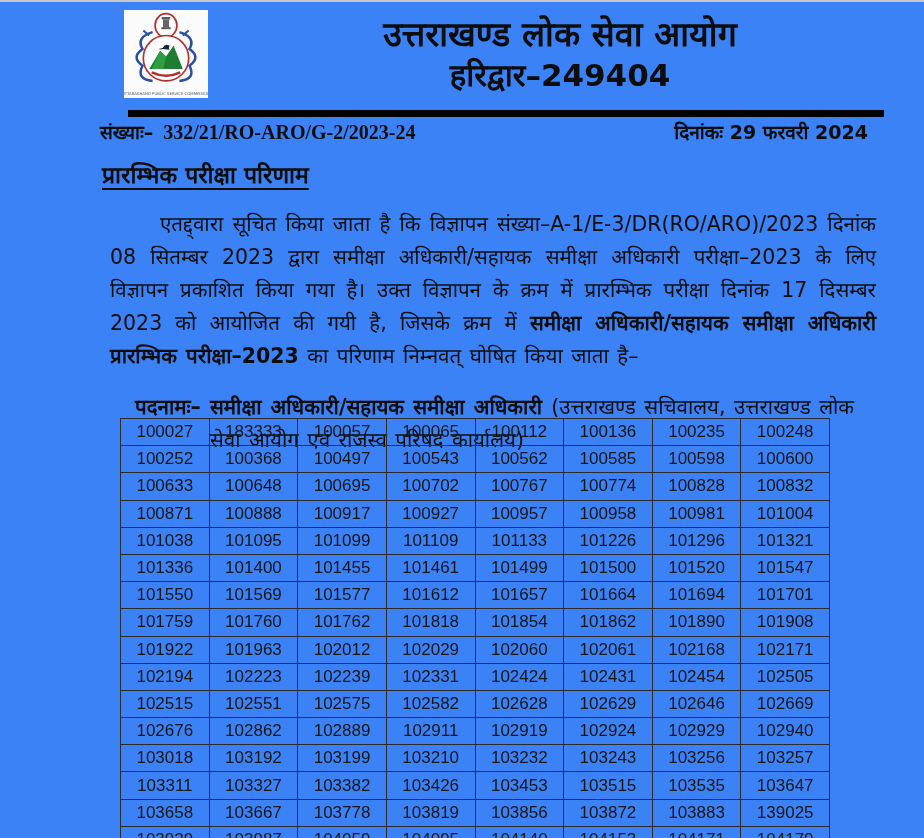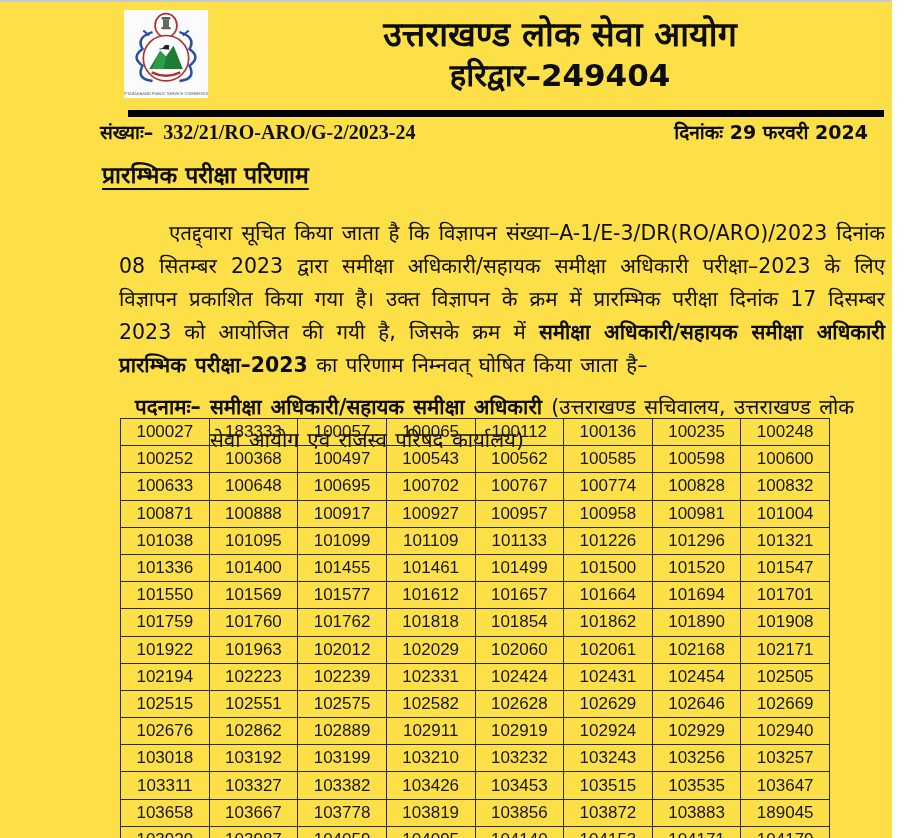--- a/index.html
+++ b/index.html
@@ -1,20 +1,19 @@
 <!DOCTYPE html>
 <html><head>
 <meta charset="utf-8">
 <style>
   html,body { margin:0; padding:0; background:#ffffff; }
   .page {
-    position:relative; width:856px; height:838px; overflow:hidden;
-    background:#fde047; color:#0d0d0d;
+    position:relative; width:924px; height:838px; overflow:hidden;
+    background:#3b82f6; color:#0d0d0d;
     font-family:"DejaVu Sans", sans-serif;
-    padding-left:36px;
   }
   .top-edge { position:absolute; top:0; left:0; right:0; height:2px; background:#c8c8c8; }
 
   .logo { position:absolute; left:124px; top:10px; width:84px; height:88px; background:#fbfbfb; }
   .logo svg { width:100%; height:100%; display:block; }
 
   .head-text { position:absolute; left:252px; top:12px; width:616px; text-align:center; }
   .org-name { font-size:34px; font-weight:700; line-height:44px; white-space:nowrap; }
   .org-addr { font-size:31px; font-weight:700; line-height:38px; white-space:nowrap; }
 
@@ -24,21 +23,21 @@
     position:absolute; left:100px; top:119px; width:768px;
     display:flex; justify-content:space-between;
     font-weight:700; font-size:19px; line-height:26px;
   }
   .ref-no .latin { font-family:"Liberation Serif", serif; font-size:20px; margin-left:10px; }
 
   .doc-title { position:absolute; left:102px; top:158px; width:766px; text-align:left; font-size:23px; font-weight:700; }
   .doc-title span { text-decoration:underline; text-underline-offset:5px; text-decoration-thickness:2px; }
 
   .para {
-    position:absolute; left:102px; top:200px; width:766px; margin:17px;
+    position:absolute; left:102px; top:200px; width:766px; margin:8px;
     font-size:20.5px; line-height:33px; text-align:justify; text-indent:50px;
     word-spacing:2px;
   }
   .para b, .position b { font-weight:700; }
 
   .position {
     position:absolute; left:102px; top:356px; width:766px; box-sizing:border-box;
     padding-left:108px; text-indent:-75px;
     font-size:20.5px; line-height:33px; word-spacing:2px;margin-top:35px;
   }
@@ -253,21 +252,21 @@
           <td>103647</td>
         </tr>
         <tr>
           <td>103658</td>
           <td>103667</td>
           <td>103778</td>
           <td>103819</td>
           <td>103856</td>
           <td>103872</td>
           <td>103883</td>
-          <td>189045</td>
+          <td>139025</td>
         </tr>
         <tr>
           <td>103929</td>
           <td>103987</td>
           <td>104059</td>
           <td>104095</td>
           <td>104140</td>
           <td>104153</td>
           <td>104171</td>
           <td>104179</td>

